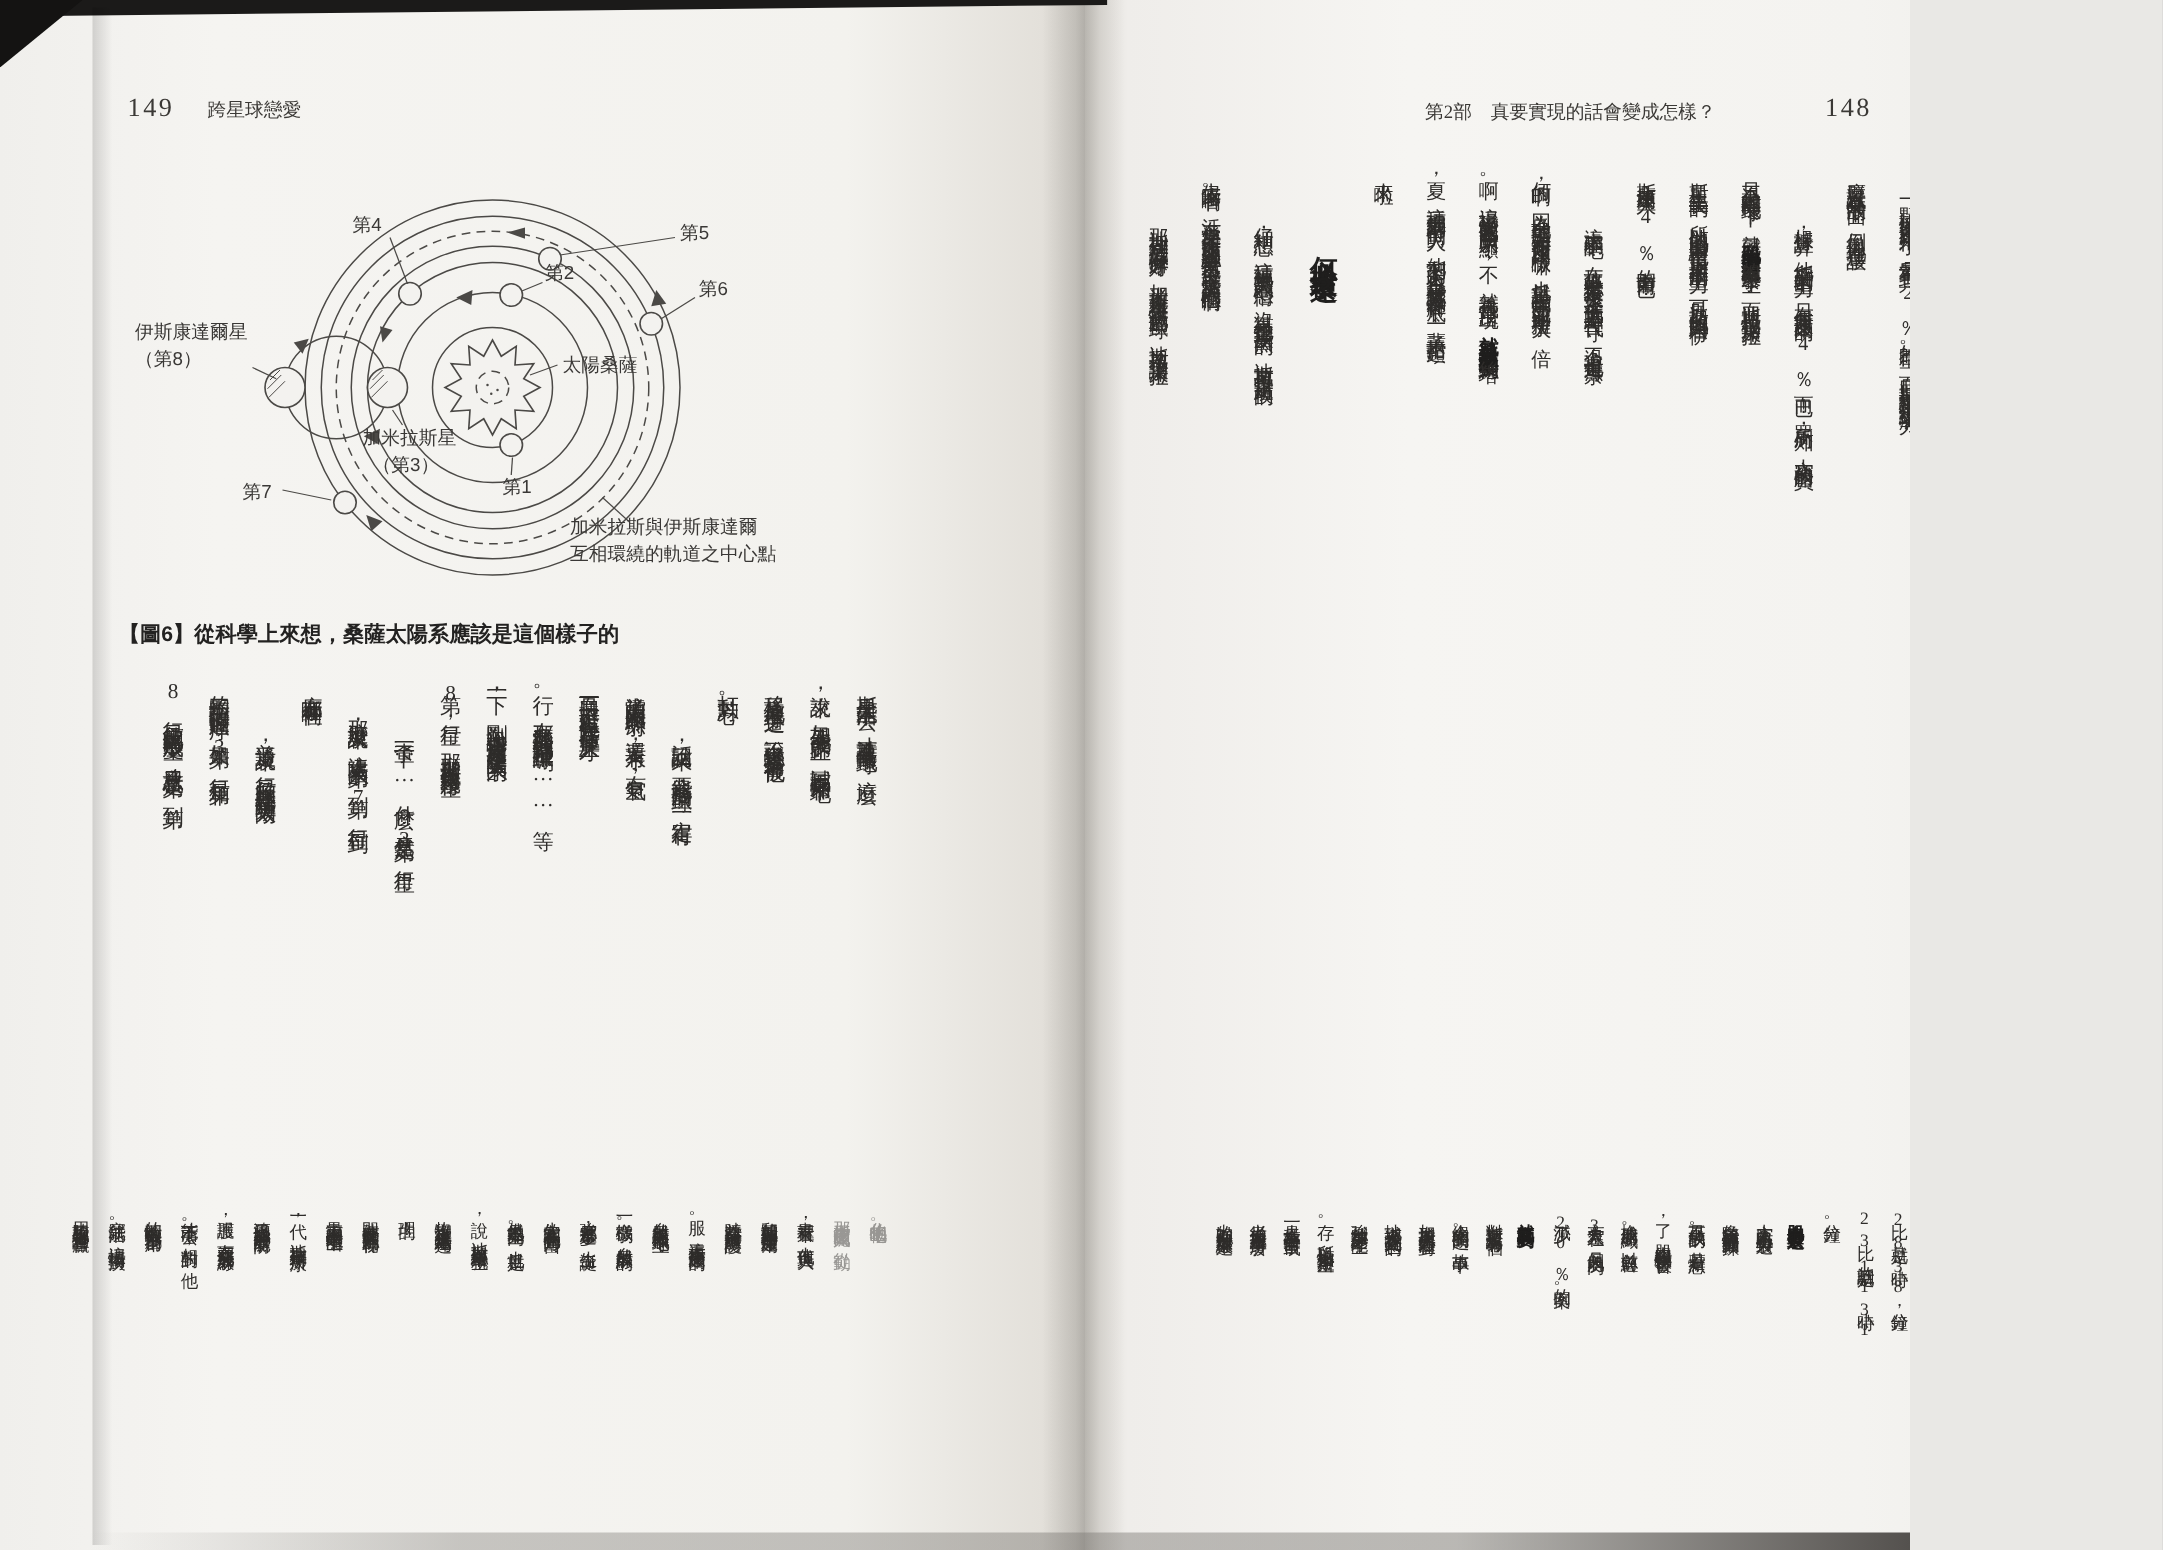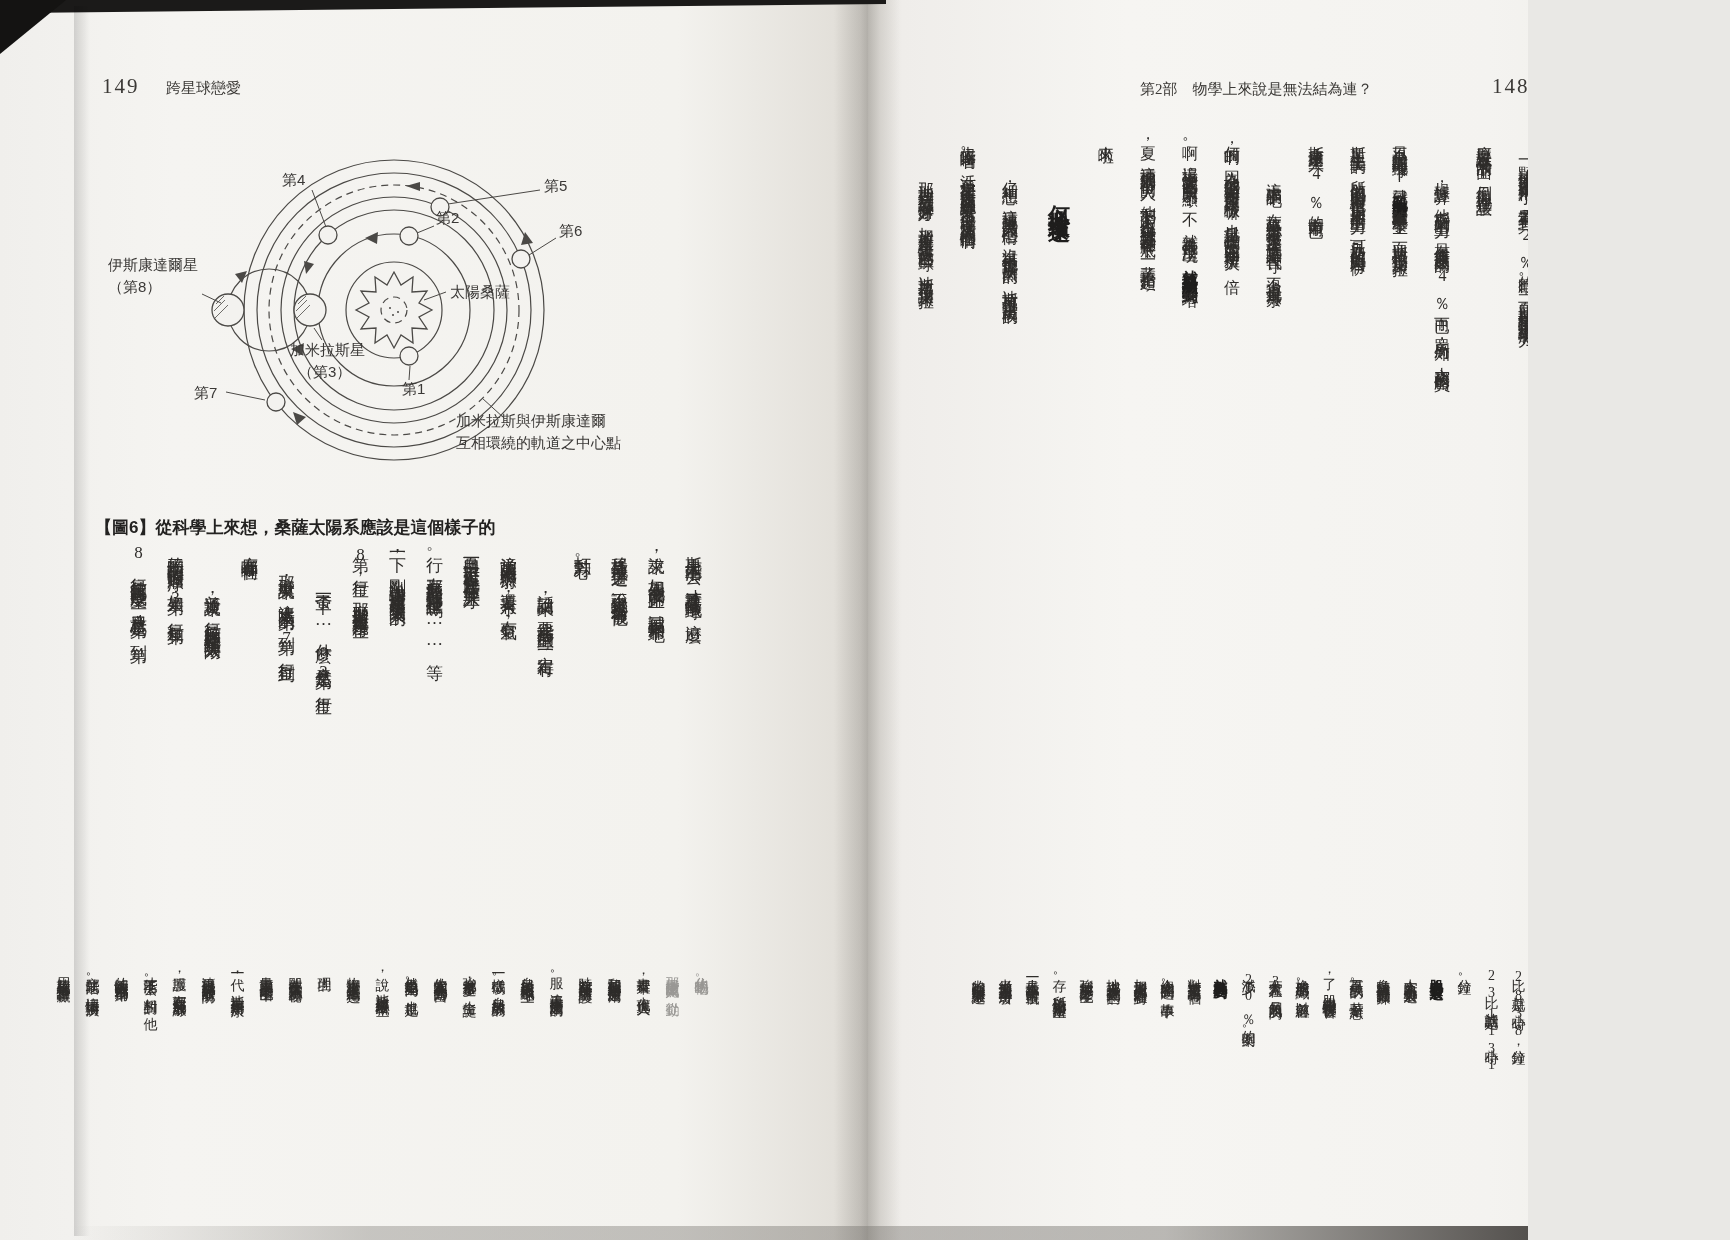--- a/index.html
+++ b/index.html
@@ -128,21 +128,21 @@
       <text x="4" y="164">（第8）</text>
       <text x="346" y="169">太陽桑薩</text>
       <text x="186" y="227">加米拉斯星</text>
       <text x="194" y="249">（第3）</text>
       <text x="298" y="266">第1</text>
       <text x="90" y="270">第7</text>
       <text x="352" y="298">加米拉斯與伊斯康達爾</text>
       <text x="352" y="320">互相環繞的軌道之中心點</text>
     </svg>
 
-    <div class="caption" style="left:95px;top:516px;">【圖6】從科學上來想，桑薩太陽系應該是這個樣子的</div>
+    <div class="caption" style="left:95px;top:496px;">【圖6】從科學上來想，桑薩太陽系應該是這個樣子的</div>
 
     <div class="vblock" id="lp-top">
         <p><span>斯星人能活下去，才計畫要侵略地球。這麼</span></p>
         <p><span>說來，如果他能改邪歸正，試圖探索和平地</span></p>
         <p><span>移居其他星球之道，說不定絲塔夏還會被他</span></p>
         <p><span>打動芳心。</span></p>
         <p><span>　　話說回來，要能移居的星球，一定得有</span></p>
         <p><span>適當的太陽光線照射，還要有水，有空氣，</span></p>
         <p><span>而且還一定不可以有先住居民居住於其上才</span></p>
         <p><span>行。有那麼湊巧能找到這種星球嗎？……等</span></p>
@@ -176,22 +176,22 @@
         <p><span>達爾也只能穿著放射能防</span></p>
         <p><span>護服，在裡面充滿放射線</span></p>
         <p><span>才能活下去。相對的，他</span></p>
         <p><span>的情敵古代守什麼都不用</span></p>
         <p><span>穿就能活。這場情場對決</span></p>
         <p><span>用膝蓋想都知道誰會贏。</span></p>
       </div>
   </section>
 
   <section class="page page-right">
-    <div class="ph-title" style="left:272px;top:80px;">第2部　物學上來說是無法結為連？</div>
-    <div class="ph-num" style="left:624px;top:74px;text-align:right;">148</div>
+    <div class="ph-title" style="left:272px;top:80px;">第2部　真要實現的話會變成怎樣？</div>
+    <div class="ph-num" style="left:592px;top:74px;text-align:right;">148</div>
 
     <div class="vblock" id="rp-top">
         <p><span>　一顆遠比伊斯康達爾來得小，質量不到其52％的行星。而且迪斯拉總統還是把總統府等大</span></p>
         <p><span>廈群設置在外殼的下面，倒吊似地住在該星。</span></p>
         <p><span>　　根據計算，他所受到的重力，只有伊斯康達爾的54％而已！眾所周知，太空梭的船員</span></p>
         <p><span>只不過是離開地球一下下，就已經有</span><span class="bseg">肌肉力量衰退</span><span>的現象發生了。而迪斯拉恐怕是加米拉</span></p>
         <p><span>斯星土生土長的。所以他的肌肉力量也習慣了加米拉斯的重力，可見迪斯拉的肌肉只有伊</span></p>
         <p><span>斯康達爾星人54％的力量而已！</span></p>
         <p><span>　　這太虛弱了吧！在故事中絲塔夏後來愛上了古代進的哥哥古代守，不過這也是無可奈</span></p>
         <p><span>何的啊，因為地球的重力和伊斯康達爾一樣嘛。也就是說古代守的力氣比迪斯拉大了2倍</span></p>

